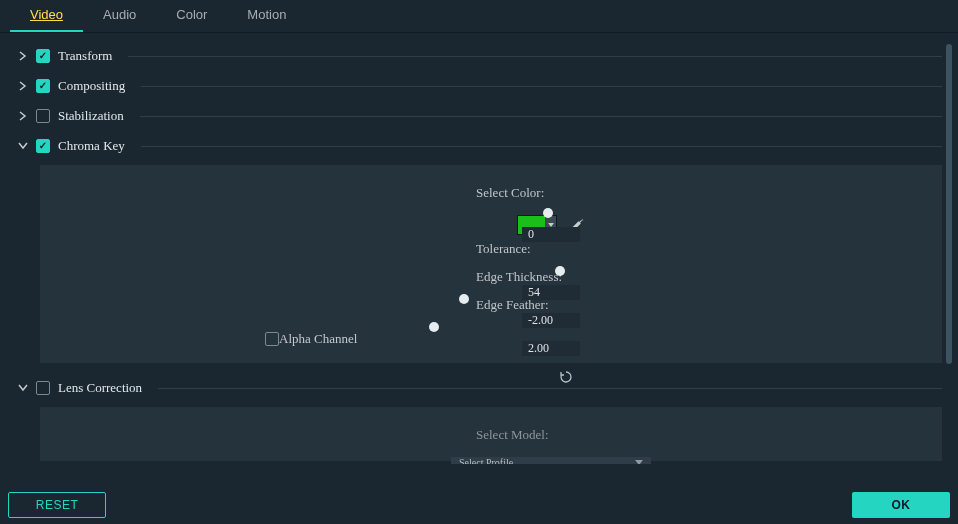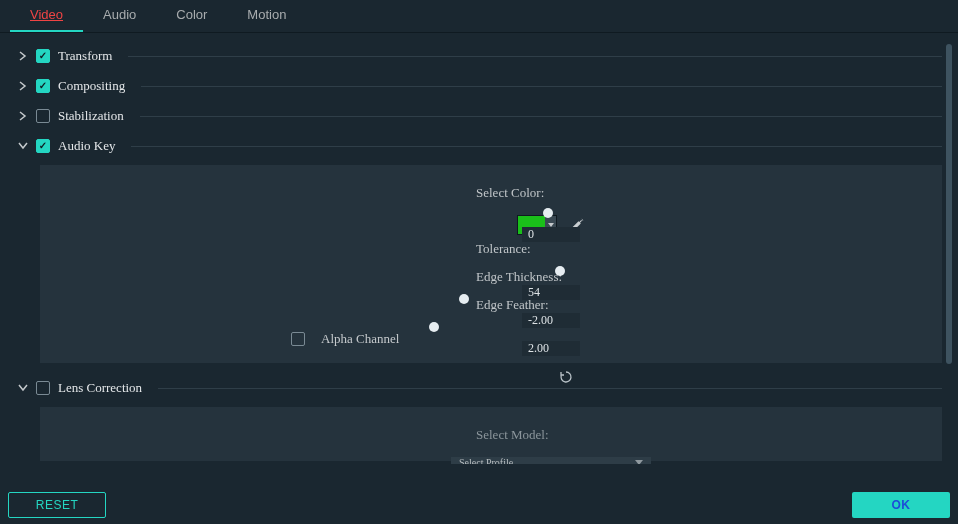--- a/index.html
+++ b/index.html
@@ -19,21 +19,21 @@
     border-bottom: 1px solid #0f1a21;
     padding-left: 10px;
   }
   .tab {
     padding: 7px 20px 6px 20px;
     color: #a8acae;
     cursor: pointer;
     position: relative;
   }
   .tab.active {
-    color: #ef4444;
+    color: #fde047;
     text-decoration: underline;
   }
   .tab.active::after {
     content: "";
     position: absolute;
     left: 0; right: 0; bottom: 0;
     height: 2px;
     background: #24d6c2;
   }
   .panel-area {
@@ -218,29 +218,29 @@
     letter-spacing: 0.5px;
     cursor: pointer;
   }
   .btn-reset {
     border: 1px solid #24d6c2;
     color: #24d6c2;
     background: transparent;
   }
   .btn-ok {
     background: #24d6c2;
-    color: #1d4ed8;
+    color: #0f172a;
     font-weight: 600;
   }
   .alpha-row {
     display: flex;
     align-items: center;
-    gap: 16px;
+    gap: 0;
     margin-top: 6px;
-    margin-left: 111px;
+    margin-left: 85px;
   }
   .section-body.lens {
     padding-bottom: 6px;
   }
   svg { display: block; }
 </style>
 </head>
 <body>
 
 <div class="tabs">
@@ -285,21 +285,21 @@
     <span class="hr"></span>
   </div>
 
   <div class="section-row">
     <span class="chev">
       <svg width="10" height="8" viewBox="0 0 10 8">
           <path d="M1 1 L5 6 L9 1" stroke="#c5c9cc" stroke-width="1.5" fill="none"></path>
         </svg>
     </span>
     <span class="checkbox checked"></span>
-    <span class="section-label">Audio Key</span>
+    <span class="section-label">Chroma Key</span>
     <span class="hr"></span>
   </div>
 
   <div class="section-body">
 
     <div class="field-row">
       <div class="field-label">Select Color:</div>
       <div class="color-swatch-wrap">
         <div class="color-swatch">
           <div class="color-block"></div>

